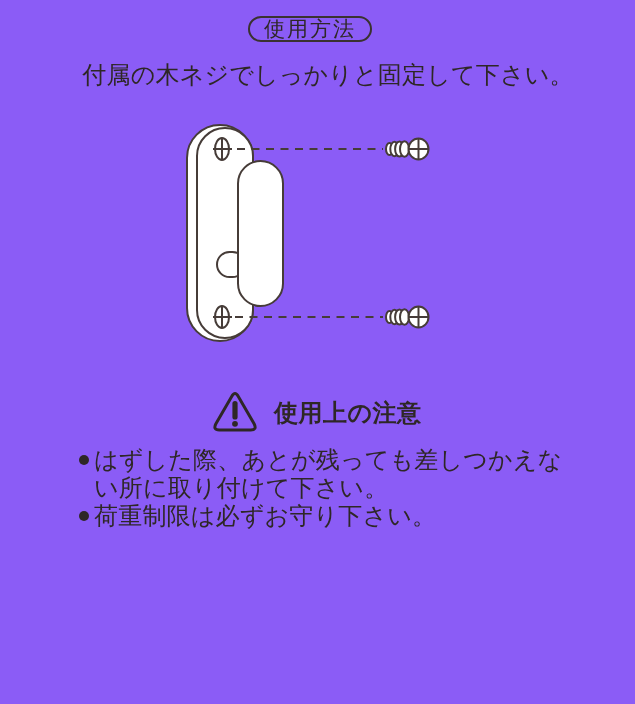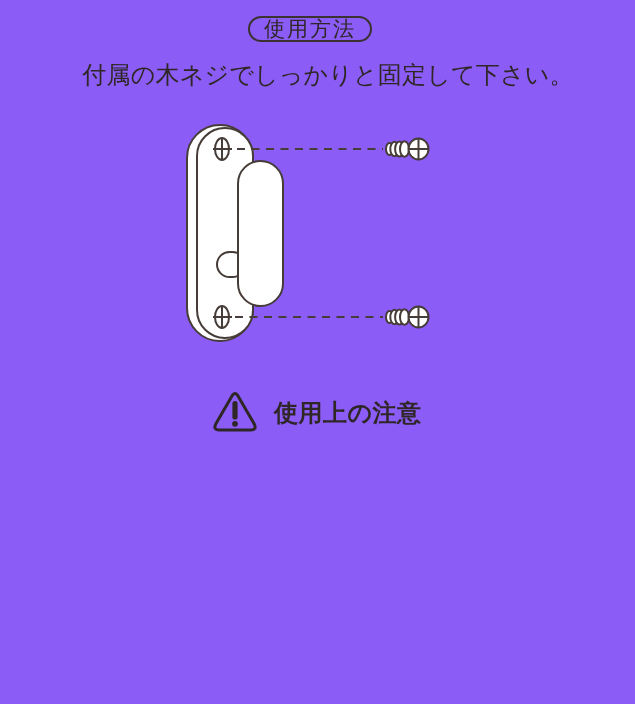--- a/index.html
+++ b/index.html
@@ -181,15 +181,23 @@
   <div class="caution-header">
     <svg class="warning-triangle" viewBox="0 0 48 44">
       <path d="M 20.7 7.4 Q 24 1.8 27.3 7.4 L 43.1 34.7 Q 46.3 41 39.8 41 L 8.2 41 Q 1.7 41 4.9 34.7 Z" fill="none" stroke="#2e2726" stroke-width="3" stroke-linejoin="round"></path>
       <line x1="24" y1="14.5" x2="24" y2="28" stroke="#2e2726" stroke-width="5.2" stroke-linecap="round"></line>
       <circle cx="24" cy="34.8" r="2.9" fill="#2e2726"></circle>
     </svg>
     <div class="caution-heading">使用上の注意</div>
   </div>
 
   <ul class="notes">
+    <li>
+      <span class="dot"></span>
+      <span>はずした際、あとが残っても差しつかえない所に取り付けて下さい。</span>
+    </li>
+    <li>
+      <span class="dot"></span>
+      <span>荷重制限は必ずお守り下さい。</span>
+    </li>
   </ul>
 
 </div>
 
 </body></html>

